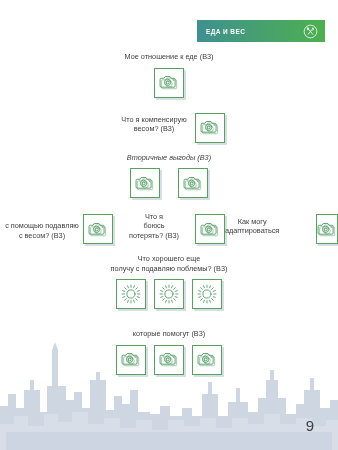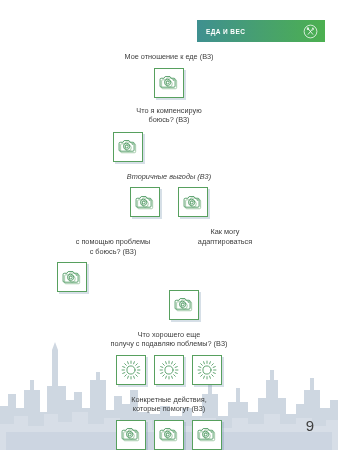--- a/index.html
+++ b/index.html
@@ -95,21 +95,22 @@
   .photo-box svg { display: block; }
 
   
   .cols {
     display: flex;
     justify-content: center;
     align-items: flex-start;
   }
   .col {
     display: flex;
-    flex-direction: column;
+    flex-direction: row;
+    align-items: center;
   }
 
   
   #page-number {
     position: absolute;
     right: 24px;
     bottom: 16px;
     font-size: 15px;
     color: #3f3f3f;
     z-index: 4;
@@ -169,21 +170,21 @@
         </span>
       </div>
     </div>
   </div>
 
   <div class="block" style="margin-top:8px;">
     <div class="cols">
       <div class="col" style="width:112px;">
         <div class="caption">
           <span>Что я компенсирую</span><br>
-          <span>боюсь? (В3)</span>
+          <span>весом? (В3)</span>
         </div>
         <div class="photo-box" style="margin-top:7px;">
           <span>
             <svg viewBox="0 0 28 24" width="20" height="17" xmlns="http://www.w3.org/2000/svg">
               <g fill="none" stroke="#9dc6a4" stroke-width="1.3" transform="translate(2.2,2.2)">
                 <path d="M3 6 L7 6 L8.6 3.6 L15.4 3.6 L17 6 L21 6 A1.6 1.6 0 0 1 22.6 7.6 L22.6 17 A1.6 1.6 0 0 1 21 18.6 L3 18.6 A1.6 1.6 0 0 1 1.4 17 L1.4 7.6 A1.6 1.6 0 0 1 3 6 Z"></path>
                 <circle cx="12" cy="11.8" r="4.4"></circle>
               </g>
               <g fill="none" stroke="#4f9a63" stroke-width="1.3">
                 <path d="M3 6 L7 6 L8.6 3.6 L15.4 3.6 L17 6 L21 6 A1.6 1.6 0 0 1 22.6 7.6 L22.6 17 A1.6 1.6 0 0 1 21 18.6 L3 18.6 A1.6 1.6 0 0 1 1.4 17 L1.4 7.6 A1.6 1.6 0 0 1 3 6 Z"></path>
@@ -234,22 +235,45 @@
         </span>
       </div>
     </div>
   </div>
 
   <div class="block" style="margin-top:10px;">
     <div class="cols">
       <div class="col" style="width:112px;">
         <div class="caption">
           <br>
-          <span>с помощью проблемы</span><br>
-          <span>с боюсь? (В3)</span>
+          <span>с помощью подавляю</span><br>
+          <span>с весом? (В3)</span>
+        </div>
+        <div class="photo-box" style="margin-top:6px;">
+          <span>
+            <svg viewBox="0 0 28 24" width="20" height="17" xmlns="http://www.w3.org/2000/svg">
+              <g fill="none" stroke="#9dc6a4" stroke-width="1.3" transform="translate(2.2,2.2)">
+                <path d="M3 6 L7 6 L8.6 3.6 L15.4 3.6 L17 6 L21 6 A1.6 1.6 0 0 1 22.6 7.6 L22.6 17 A1.6 1.6 0 0 1 21 18.6 L3 18.6 A1.6 1.6 0 0 1 1.4 17 L1.4 7.6 A1.6 1.6 0 0 1 3 6 Z"></path>
+                <circle cx="12" cy="11.8" r="4.4"></circle>
+              </g>
+              <g fill="none" stroke="#4f9a63" stroke-width="1.3">
+                <path d="M3 6 L7 6 L8.6 3.6 L15.4 3.6 L17 6 L21 6 A1.6 1.6 0 0 1 22.6 7.6 L22.6 17 A1.6 1.6 0 0 1 21 18.6 L3 18.6 A1.6 1.6 0 0 1 1.4 17 L1.4 7.6 A1.6 1.6 0 0 1 3 6 Z"></path>
+                <circle cx="12" cy="11.8" r="4.4"></circle>
+                <circle cx="12" cy="11.8" r="2.2"></circle>
+                <path d="M19.6 8.6 L21.2 8.6"></path>
+              </g>
+            </svg>
+          </span>
+        </div>
+      </div>
+      <div class="col" style="width:112px;">
+        <div class="caption">
+          <span>Что я</span><br>
+          <span>боюсь</span><br>
+          <span>потерять? (В3)</span>
         </div>
         <div class="photo-box" style="margin-top:6px;">
           <span>
             <svg viewBox="0 0 28 24" width="20" height="17" xmlns="http://www.w3.org/2000/svg">
               <g fill="none" stroke="#9dc6a4" stroke-width="1.3" transform="translate(2.2,2.2)">
                 <path d="M3 6 L7 6 L8.6 3.6 L15.4 3.6 L17 6 L21 6 A1.6 1.6 0 0 1 22.6 7.6 L22.6 17 A1.6 1.6 0 0 1 21 18.6 L3 18.6 A1.6 1.6 0 0 1 1.4 17 L1.4 7.6 A1.6 1.6 0 0 1 3 6 Z"></path>
                 <circle cx="12" cy="11.8" r="4.4"></circle>
               </g>
               <g fill="none" stroke="#4f9a63" stroke-width="1.3">
                 <path d="M3 6 L7 6 L8.6 3.6 L15.4 3.6 L17 6 L21 6 A1.6 1.6 0 0 1 22.6 7.6 L22.6 17 A1.6 1.6 0 0 1 21 18.6 L3 18.6 A1.6 1.6 0 0 1 1.4 17 L1.4 7.6 A1.6 1.6 0 0 1 3 6 Z"></path>
@@ -365,21 +389,21 @@
                 <path d="M21.0 9.6 L23.8 8.6"></path>
             </g>
           </svg>
         </span>
       </div>
     </div>
   </div>
 
   <div class="block" style="margin-top:10px;">
     <div class="caption">
-      <span>Конкретные действия,</span><br>
+      <br>
       <span>которые помогут (В3)</span>
     </div>
     <div class="box-row" style="margin-top:6px; gap:8px;">
       <div class="photo-box">
         <span>
           <svg viewBox="0 0 28 24" width="20" height="17" xmlns="http://www.w3.org/2000/svg">
             <g fill="none" stroke="#9dc6a4" stroke-width="1.3" transform="translate(2.2,2.2)">
               <path d="M3 6 L7 6 L8.6 3.6 L15.4 3.6 L17 6 L21 6 A1.6 1.6 0 0 1 22.6 7.6 L22.6 17 A1.6 1.6 0 0 1 21 18.6 L3 18.6 A1.6 1.6 0 0 1 1.4 17 L1.4 7.6 A1.6 1.6 0 0 1 3 6 Z"></path>
               <circle cx="12" cy="11.8" r="4.4"></circle>
             </g>

